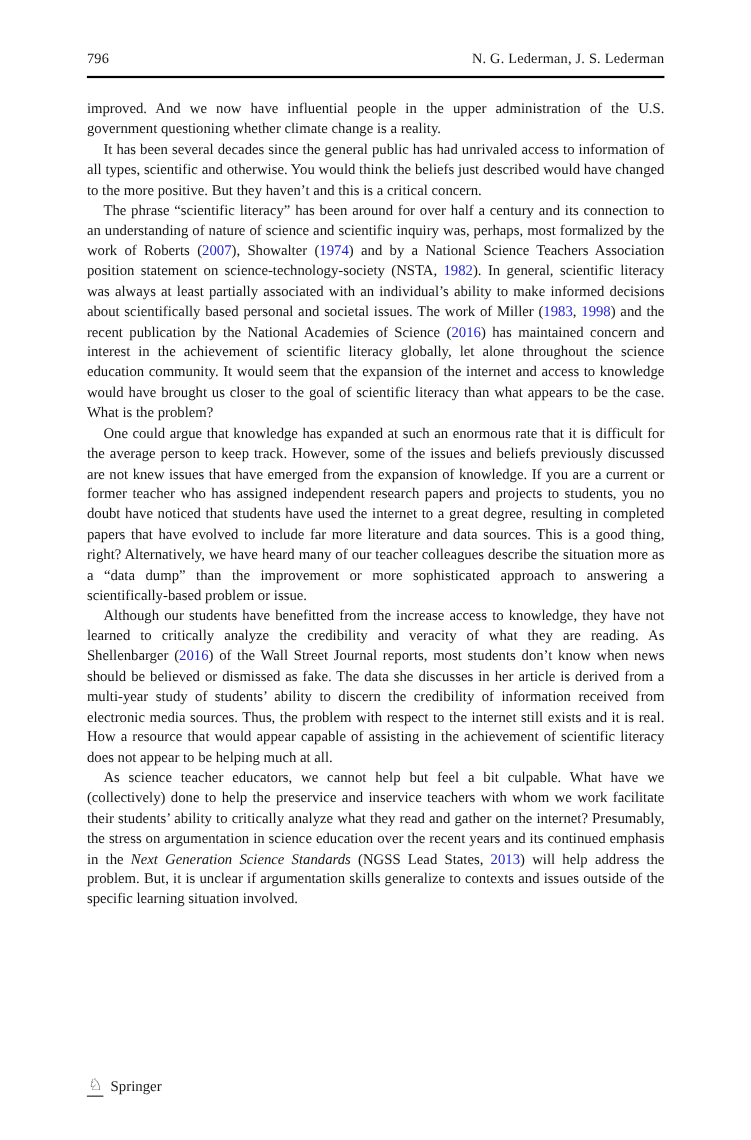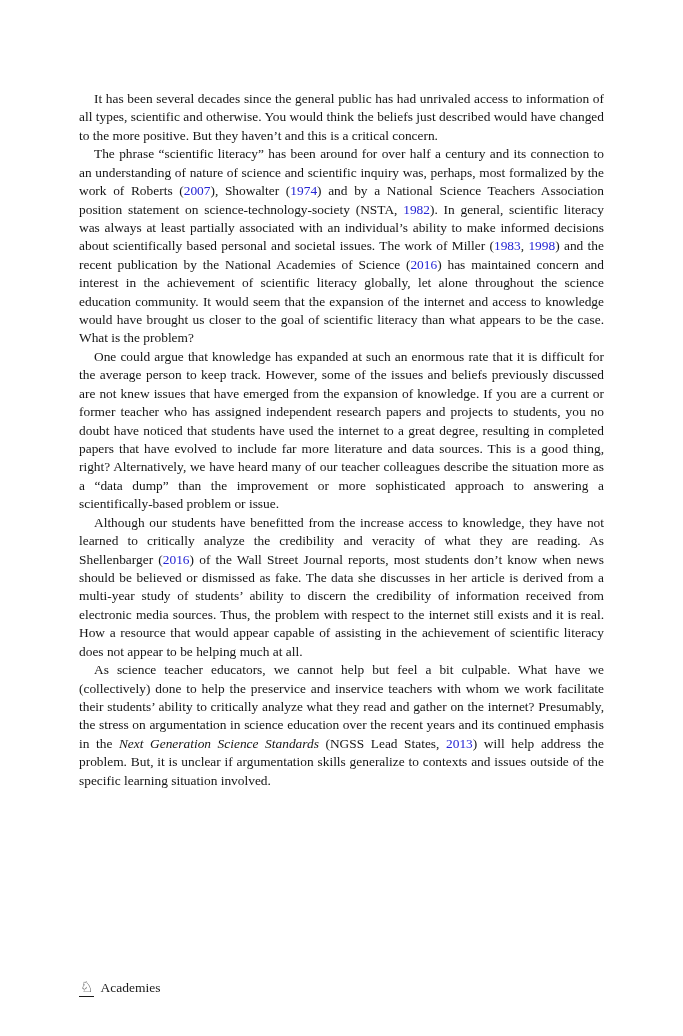--- a/index.html
+++ b/index.html
@@ -56,27 +56,32 @@
     padding: 0 1px 1px 1px;
     border-bottom: 1.5px solid #1a1a1a;
     transform: translateY(1px);
   }
 </style>
 </head>
 <body>
 
 <div class="page">
 
+  <header class="page-header">
+    <span>796</span>
+    <span>N. G. Lederman, J. S. Lederman</span>
+  </header>
 
   <main class="article-body" id="article-body">
+      <p><span>improved. And we now have influential people in the upper administration of the U.S. government questioning whether climate change is a reality.</span></p>
       <p class="indent"><span>It has been several decades since the general public has had unrivaled access to information of all types, scientific and otherwise. You would think the beliefs just described would have changed to the more positive. But they haven’t and this is a critical concern.</span></p>
       <p class="indent"><span>The phrase “scientific literacy” has been around for over half a century and its connection to an understanding of nature of science and scientific inquiry was, perhaps, most formalized by the work of Roberts (</span><a class="cite-link" href="#" style="color: rgb(36, 36, 212);">2007</a><span>), Showalter (</span><a class="cite-link" href="#" style="color: rgb(36, 36, 212);">1974</a><span>) and by a National Science Teachers Association position statement on science-technology-society (NSTA, </span><a class="cite-link" href="#" style="color: rgb(36, 36, 212);">1982</a><span>). In general, scientific literacy was always at least partially associated with an individual’s ability to make informed decisions about scientifically based personal and societal issues. The work of Miller (</span><a class="cite-link" href="#" style="color: rgb(36, 36, 212);">1983</a><span>, </span><a class="cite-link" href="#" style="color: rgb(36, 36, 212);">1998</a><span>) and the recent publication by the National Academies of Science (</span><a class="cite-link" href="#" style="color: rgb(36, 36, 212);">2016</a><span>) has maintained concern and interest in the achievement of scientific literacy globally, let alone throughout the science education community. It would seem that the expansion of the internet and access to knowledge would have brought us closer to the goal of scientific literacy than what appears to be the case. What is the problem?</span></p>
       <p class="indent"><span>One could argue that knowledge has expanded at such an enormous rate that it is difficult for the average person to keep track. However, some of the issues and beliefs previously discussed are not knew issues that have emerged from the expansion of knowledge. If you are a current or former teacher who has assigned independent research papers and projects to students, you no doubt have noticed that students have used the internet to a great degree, resulting in completed papers that have evolved to include far more literature and data sources. This is a good thing, right? Alternatively, we have heard many of our teacher colleagues describe the situation more as a “data dump” than the improvement or more sophisticated approach to answering a scientifically-based problem or issue.</span></p>
       <p class="indent"><span>Although our students have benefitted from the increase access to knowledge, they have not learned to critically analyze the credibility and veracity of what they are reading. As Shellenbarger (</span><a class="cite-link" href="#" style="color: rgb(36, 36, 212);">2016</a><span>) of the Wall Street Journal reports, most students don’t know when news should be believed or dismissed as fake. The data she discusses in her article is derived from a multi-year study of students’ ability to discern the credibility of information received from electronic media sources. Thus, the problem with respect to the internet still exists and it is real. How a resource that would appear capable of assisting in the achievement of scientific literacy does not appear to be helping much at all.</span></p>
       <p class="indent"><span>As science teacher educators, we cannot help but feel a bit culpable. What have we (collectively) done to help the preservice and inservice teachers with whom we work facilitate their students’ ability to critically analyze what they read and gather on the internet? Presumably, the stress on argumentation in science education over the recent years and its continued emphasis in the </span><span class="run-italic">Next Generation Science Standards</span><span> (NGSS Lead States, </span><a class="cite-link" href="#" style="color: rgb(36, 36, 212);">2013</a><span>) will help address the problem. But, it is unclear if argumentation skills generalize to contexts and issues outside of the specific learning situation involved.</span></p>
     </main>
 
   <footer class="page-footer">
     <span class="sp-logo">♘</span>
-    <span>Academies</span>
+    <span>Springer</span>
   </footer>
 
 </div>
 
 </body></html>

